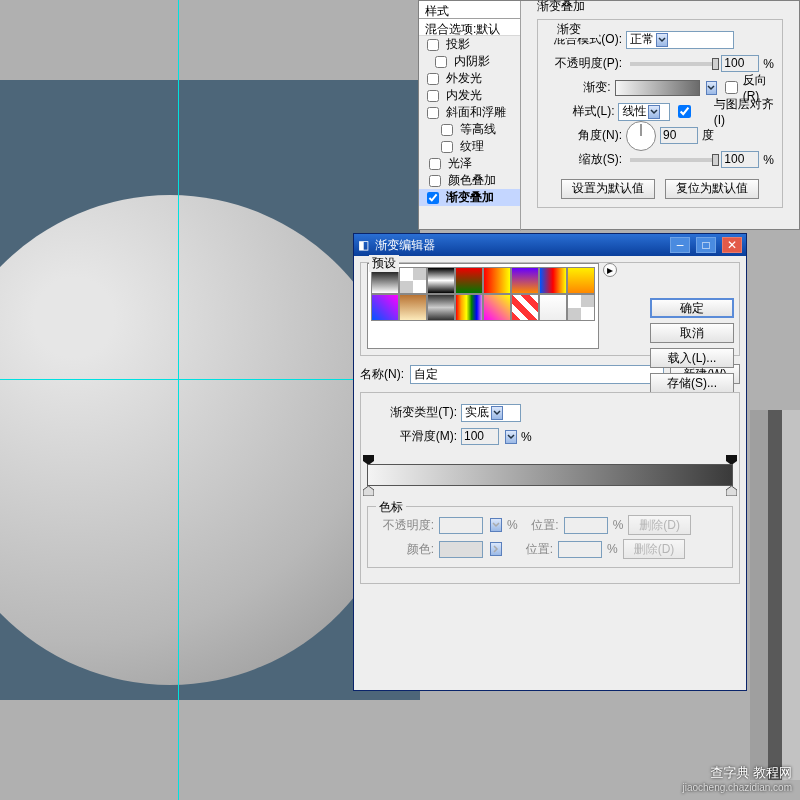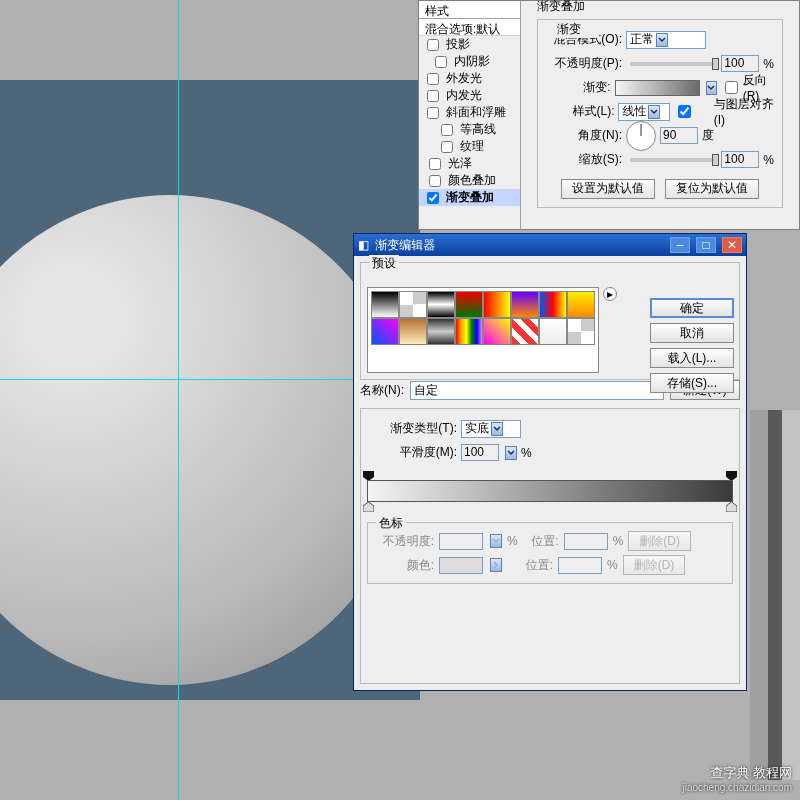--- a/index.html
+++ b/index.html
@@ -47,29 +47,29 @@
 .gradbar { width:100px; height:16px; border:1px solid #666; background:linear-gradient(90deg,#f5f5f5,#6b6b6b); display:inline-block;}
 .smallbtn { border:1px solid #888; background:linear-gradient(#fdfdfd,#e4e4e4); height:20px; padding:0 10px; font-size:12px; display:inline-flex; align-items:center;}
 
 
 .ge { position:absolute; left:353px; top:233px; width:394px; height:458px; background:#eee; border:1px solid #0a246a; font-size:12px;}
 .ge-title { height:22px; background:linear-gradient(#2a6fd4,#0a3f9c); color:#fff; display:flex; align-items:center; padding:0 4px; gap:6px;}
 .ge-title .spacer{flex:1;}
 .winicon { width:20px; height:16px; display:inline-flex; align-items:center; justify-content:center; border:1px solid #fff3; }
 .winicon.min{background:#4a8be0;} .winicon.max{background:#4a8be0;} .winicon.close{background:#e35a48;}
 .ge-body { position:absolute; left:6px; right:6px; top:28px; bottom:6px; }
-.ge-fs { border:1px solid #bbb; position:relative; padding:24px 6px 6px 6px; }
+.ge-fs { border:1px solid #bbb; position:relative; padding:0 6px 6px 6px; margin-bottom:8px;}
 .ge-fs .legend{position:absolute; top:-8px; left:8px; background:#eee; padding:0 3px;}
 .preset-box { height:86px; border:1px solid #8a8a8a; background:#fff; display:flex; flex-wrap:wrap; align-content:flex-start; gap:0; padding:3px; width:232px;}
 .sw { width:28px; height:27px; border:1px solid #888;}
 .btncol { position:absolute; right:6px; top:36px; width:84px; display:flex; flex-direction:column; gap:5px;}
 .btncol .smallbtn{justify-content:center;}
 .namerow { display:flex; align-items:center; gap:6px; margin-bottom:8px;}
 .namerow input{ flex:1; height:19px; border:1px solid #7b9ebd; font-size:12px; padding:0 3px;font-family:Liberation Mono, monospace;}
-.gtype { border:1px solid #bbb; padding:8px 6px; height:276px; position:relative;}
+.gtype { border:1px solid #bbb; padding:8px 6px; height:192px; position:relative;}
 .gtype .legend{position:absolute; top:-8px; left:8px; background:#eee; padding:0 3px;}
 .gbar-wrap{ margin:10px 0 14px 0; position:relative; height:34px;}
 .gbar { height:22px; border:1px solid #555; background:linear-gradient(90deg,#f4f4f4,#3a3a3a); position:relative; top:6px;}
 .stop-t { position:absolute; top:-3px; width:11px; height:10px; }
 .stop-t svg{width:11px;height:10px; display:block;}
 .stop-b { position:absolute; bottom:-3px; width:11px; height:10px;}
 .stops-fs { border:1px solid #bbb; padding:6px 6px; position:relative;}
 .stops-fs .legend{position:absolute; top:-8px; left:8px; background:#eee; padding:0 3px;}
 .srow{ display:flex; align-items:center; gap:5px; font-size:12px; color:#888; height:24px;}
 .srow .numbox{width:44px}
@@ -135,21 +135,21 @@
         </div>
       </div>
   </div>
   <div class="ls-main">
     <div class="gtitle">渐变叠加</div>
     <div class="fieldset">
       <span class="flabel">渐变</span>
       <div style="border:1px solid #bbb; padding:8px 8px 6px 8px;">
       <div class="frow">
         <span class="lab">混合模式(O):</span>
-        <span class="combo" style="width:80px">
+        <span class="combo" style="width:108px">
           <span>正常</span>
           <span class="dd">
                 <svg viewBox="0 0 8 8">
                   <path d="M1 2l3 3 3-3" fill="none" stroke="#234" stroke-width="1.5"></path>
                 </svg>
               </span>
         </span>
       </div>
       <div class="frow">
         <span class="lab">不透明度(P):</span>

